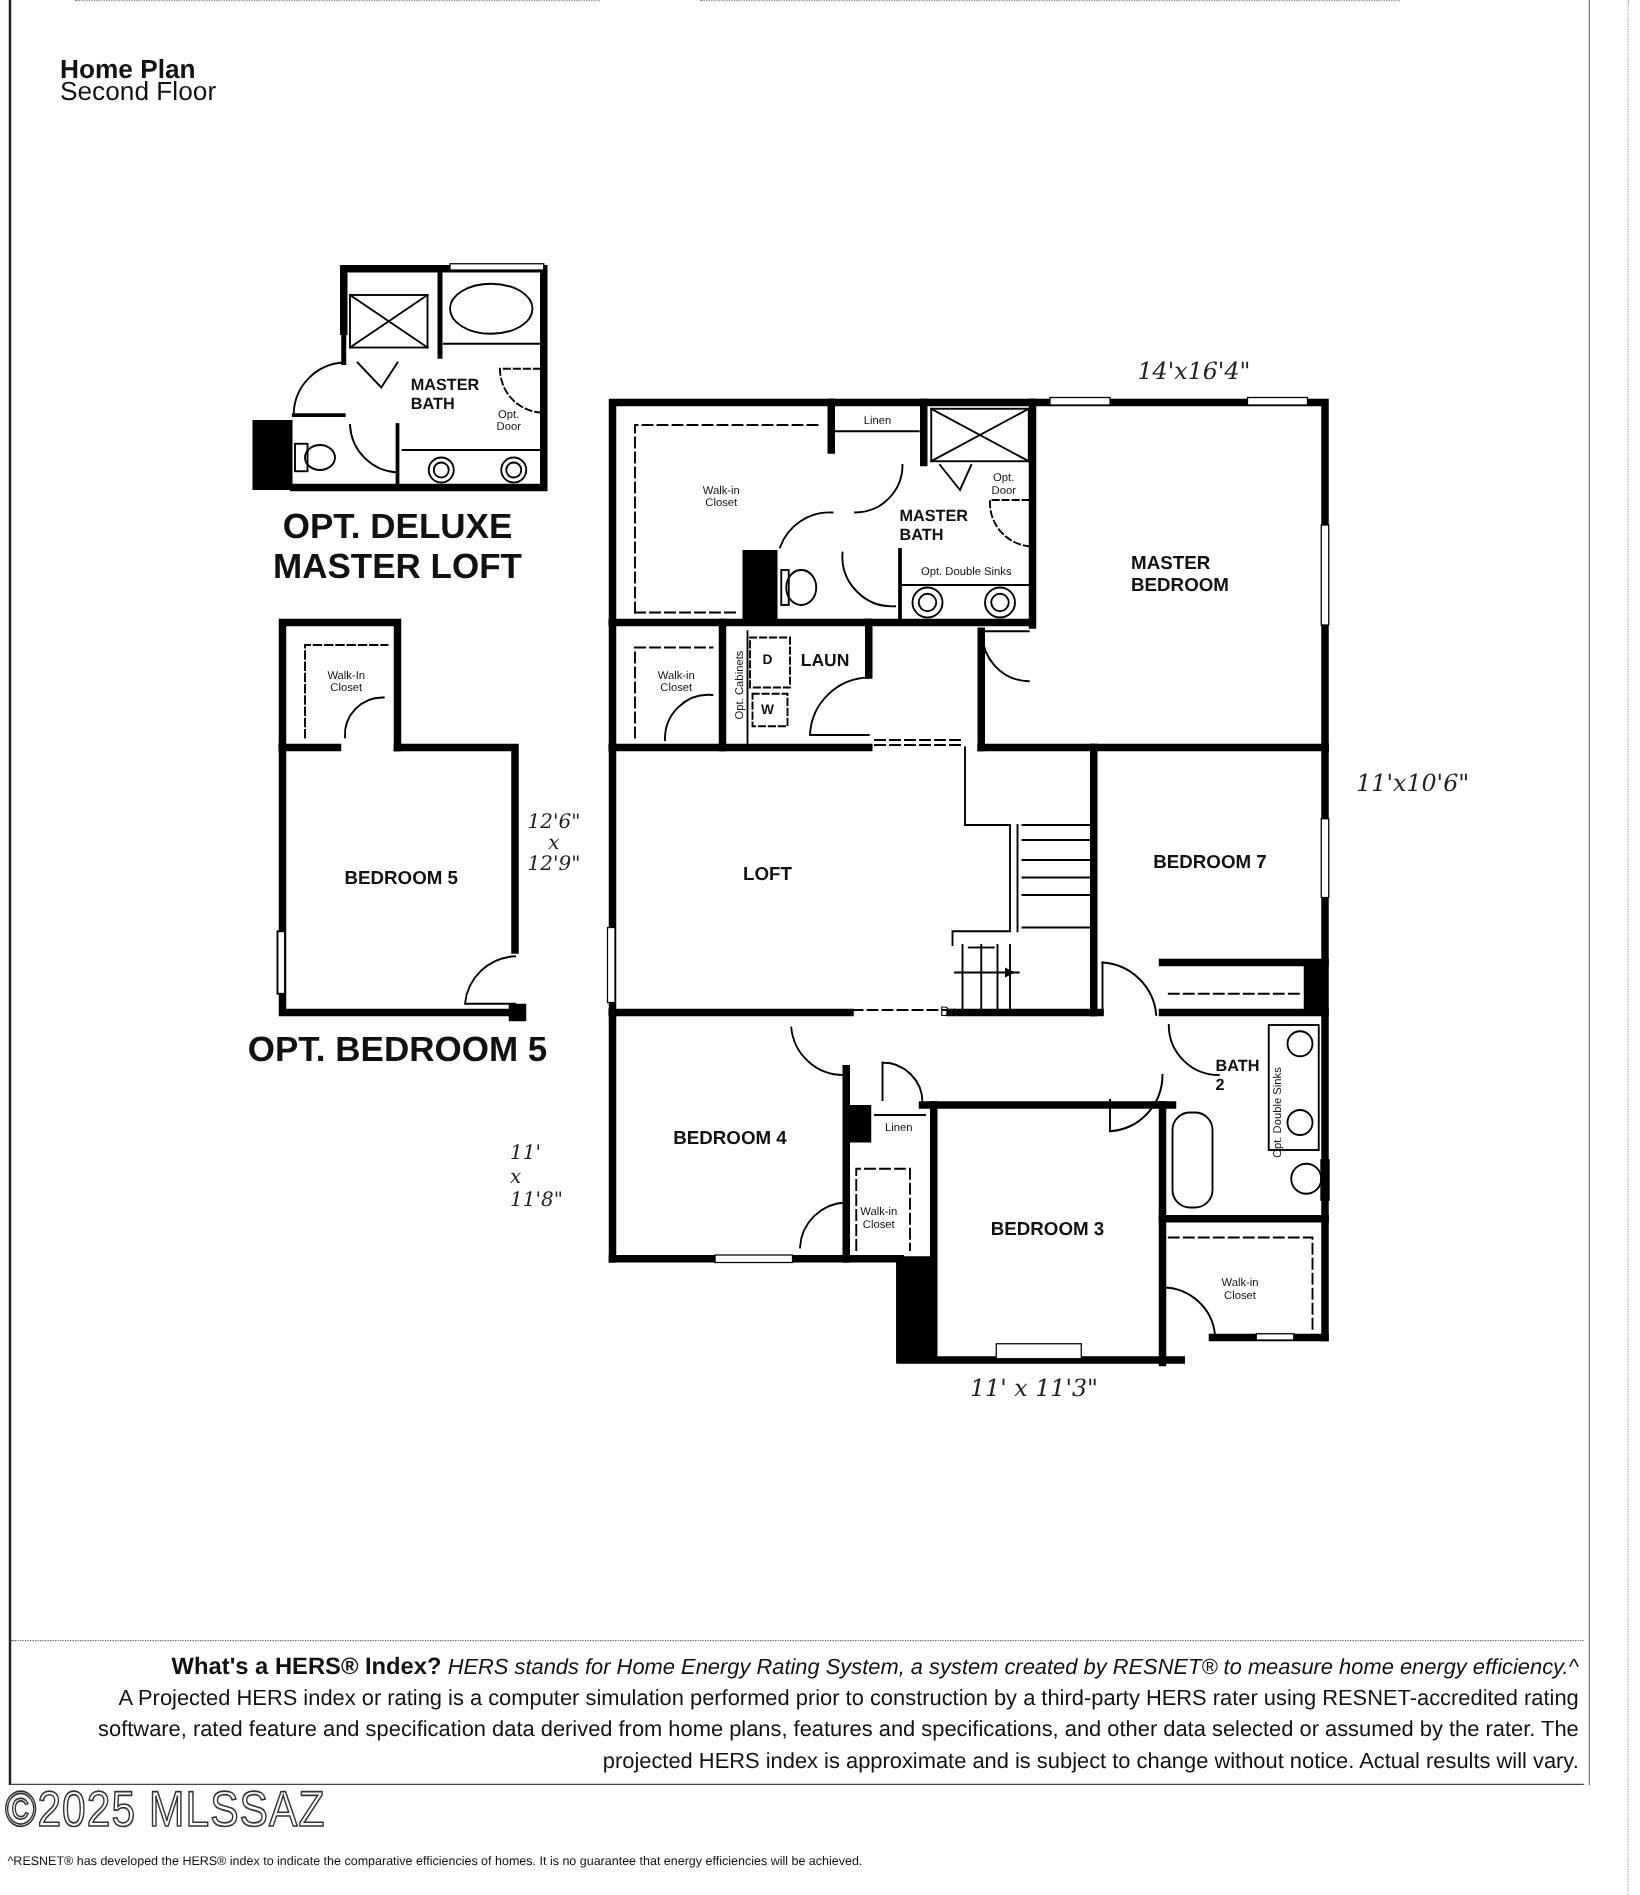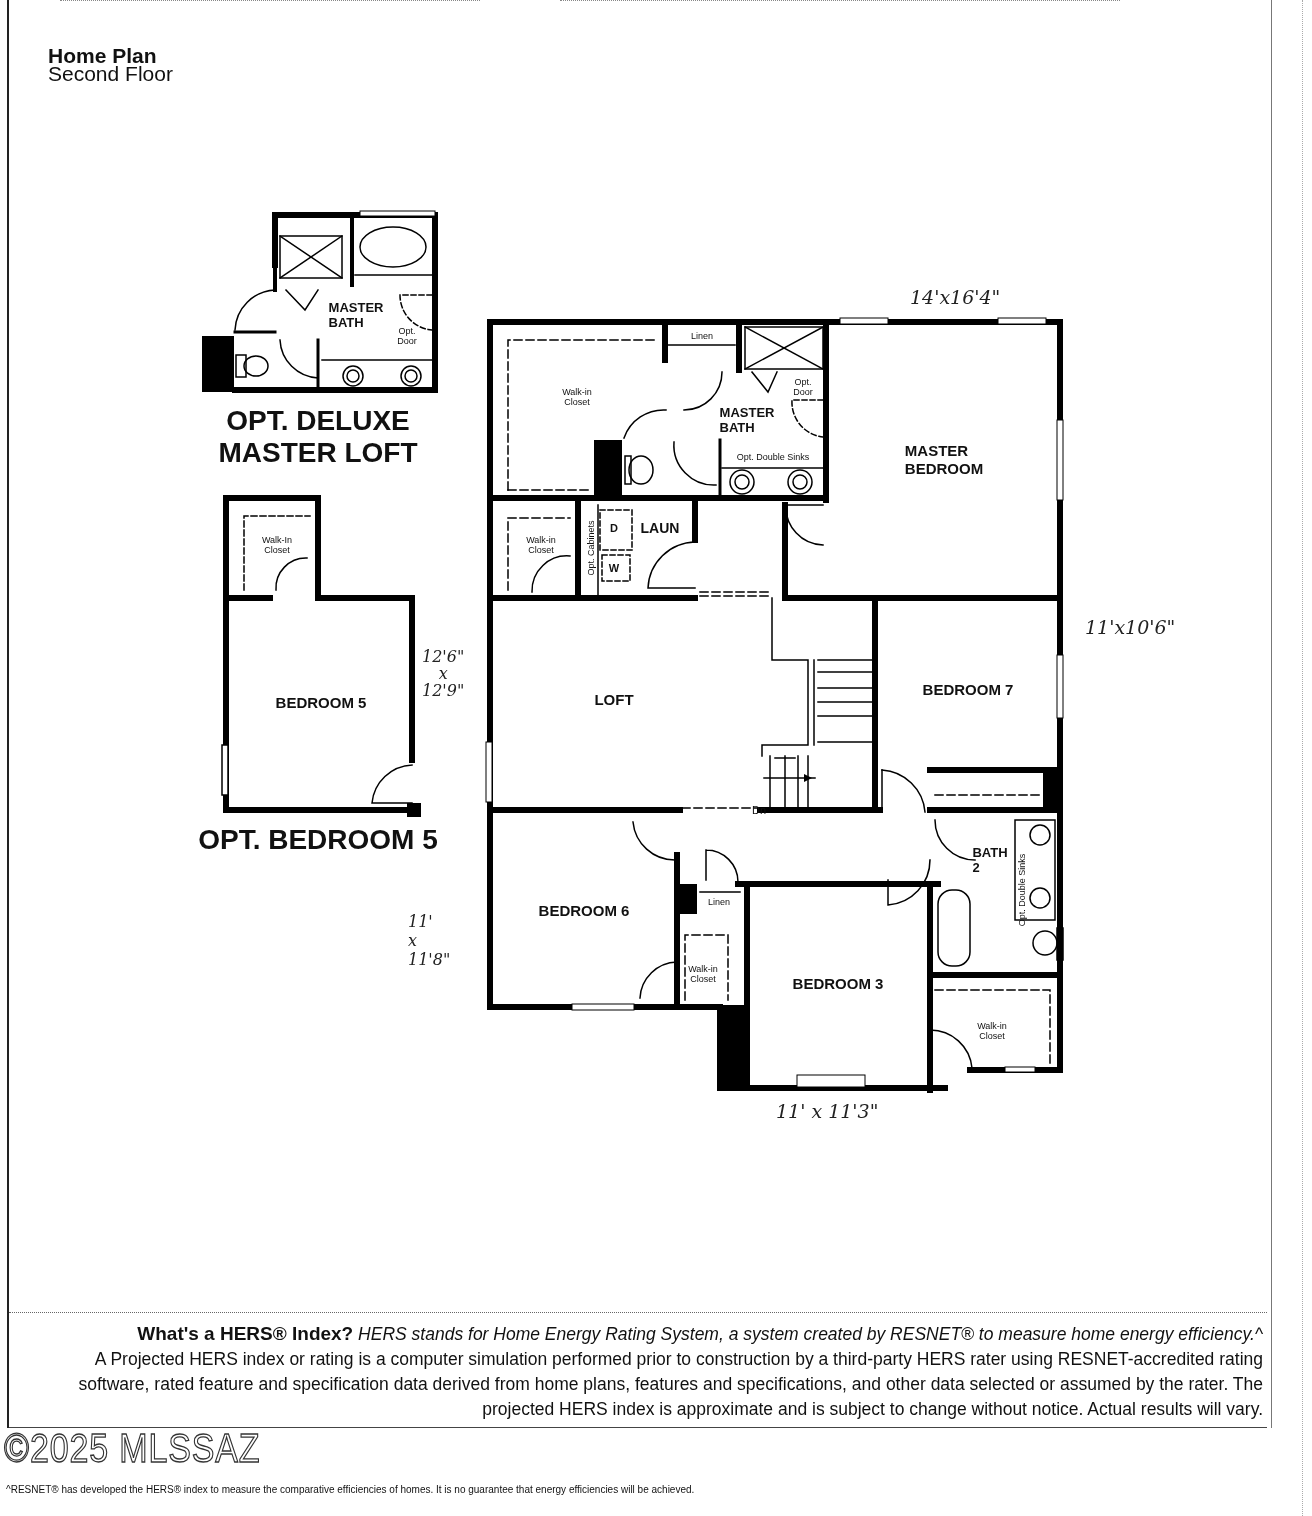--- a/index.html
+++ b/index.html
@@ -245,21 +245,21 @@
 <div class="room-label" style="left:660px;top:528px;font-size:14px;">LAUN</div>
 
 <div class="room-label" style="left:614px;top:700px;">LOFT</div>
 <div class="small-label" style="left:759px;top:810px;font-size:11px;">Dn</div>
 <div class="room-label" style="left:968px;top:690px;">BEDROOM 7</div>
 
 <div class="room-label" style="left:990px;top:860px;font-size:13px;line-height:15px;white-space:pre;">BATH
 2</div>
 <div class="vert" style="left:1022px;top:890px;">Opt. Double Sinks</div>
 
-<div class="room-label" style="left:584px;top:911px;">BEDROOM 6</div>
+<div class="room-label" style="left:584px;top:911px;">BEDROOM 4</div>
 <div class="small-label" style="left:719px;top:902px;">Linen</div>
 <div class="small-label" style="left:703px;top:974px;white-space:pre;">Walk-in
 Closet</div>
 
 <div class="room-label" style="left:838px;top:984px;">BEDROOM 3</div>
 <div class="small-label" style="left:992px;top:1031px;white-space:pre;">Walk-in
 Closet</div>
 
 <div class="hand" style="left:910px;top:286px;">14'x16'4"</div>
 <div class="hand" style="left:1085px;top:616px;">11'x10'6"</div>
@@ -273,13 +273,13 @@
 
 <div class="hers-box">
   <div class="hers-text">
     <span class="hers-q">What's a HERS® Index?</span>
     <span class="hers-def">HERS stands for Home Energy Rating System, a system created by RESNET® to measure home energy efficiency.^</span><br>
     <span>A Projected HERS index or rating is a computer simulation performed prior to construction by a third-party HERS rater using RESNET-accredited rating software, rated feature and specification data derived from home plans, features and specifications, and other data selected or assumed by the rater. The projected HERS index is approximate and is subject to change without notice. Actual results will vary.</span>
   </div>
 </div>
 
 <div class="watermark">©2025 MLSSAZ</div>
-<div class="footnote">^RESNET® has developed the HERS® index to measure the comparative efficiencies of homes. It is no guarantee that energy efficiencies will be achieved.</div>
+<div class="footnote">^RESNET® has developed the HERS® index to indicate the comparative efficiencies of homes. It is no guarantee that energy efficiencies will be achieved.</div>
 
 </body></html>

